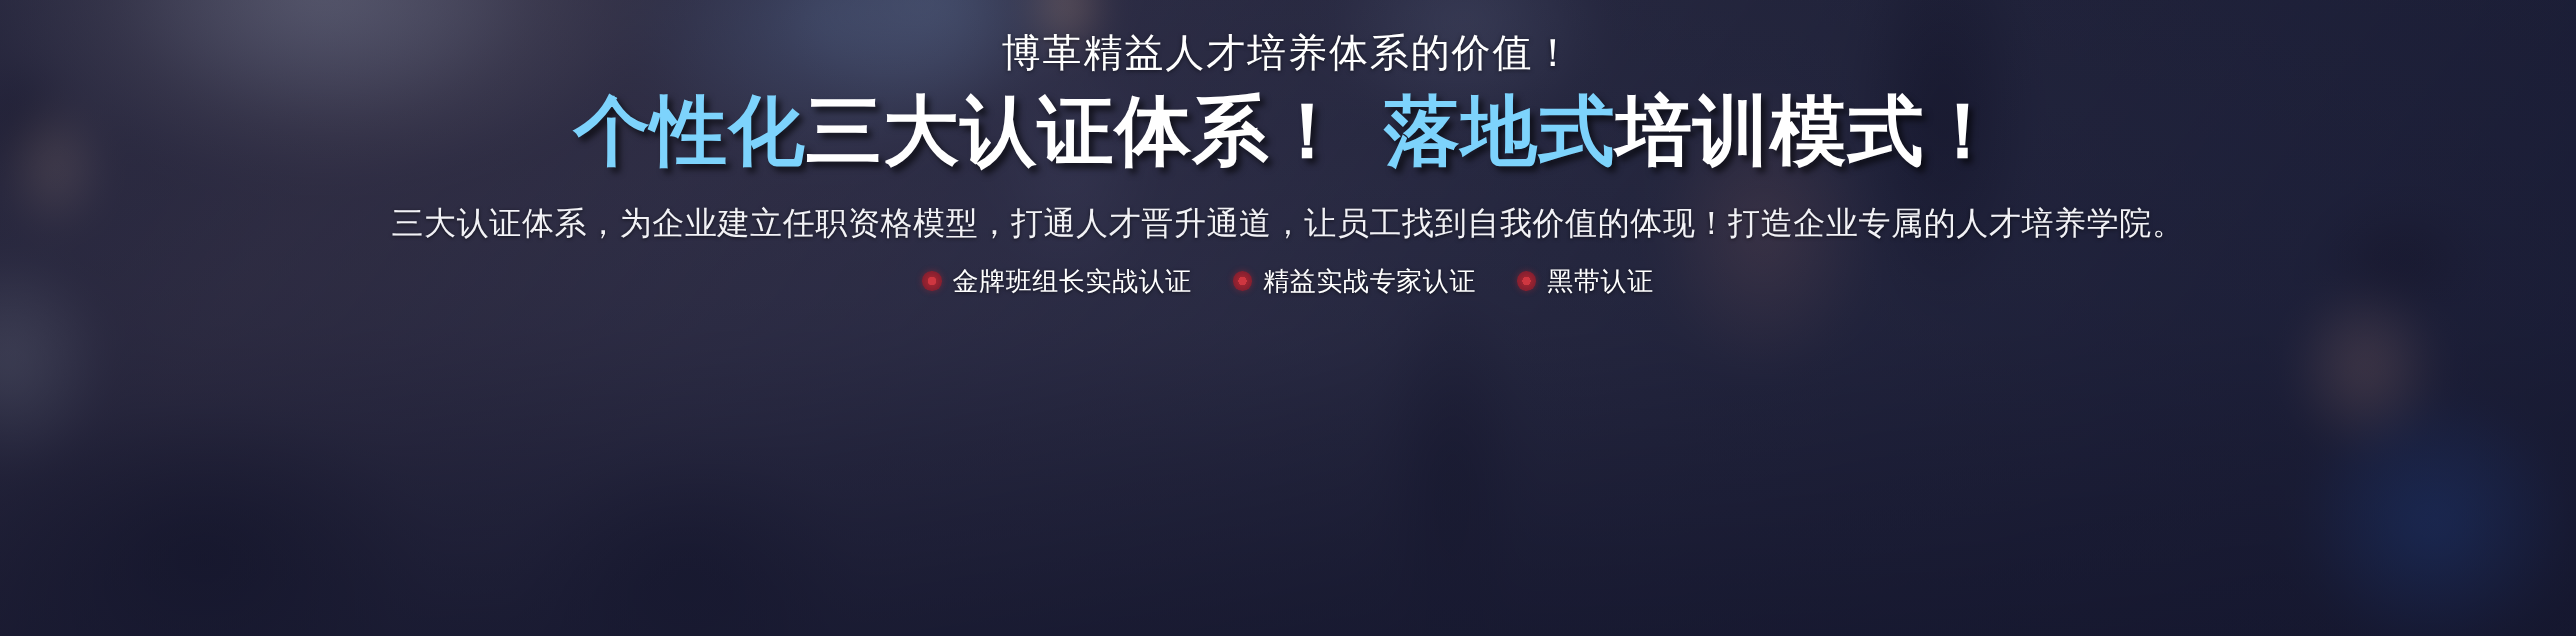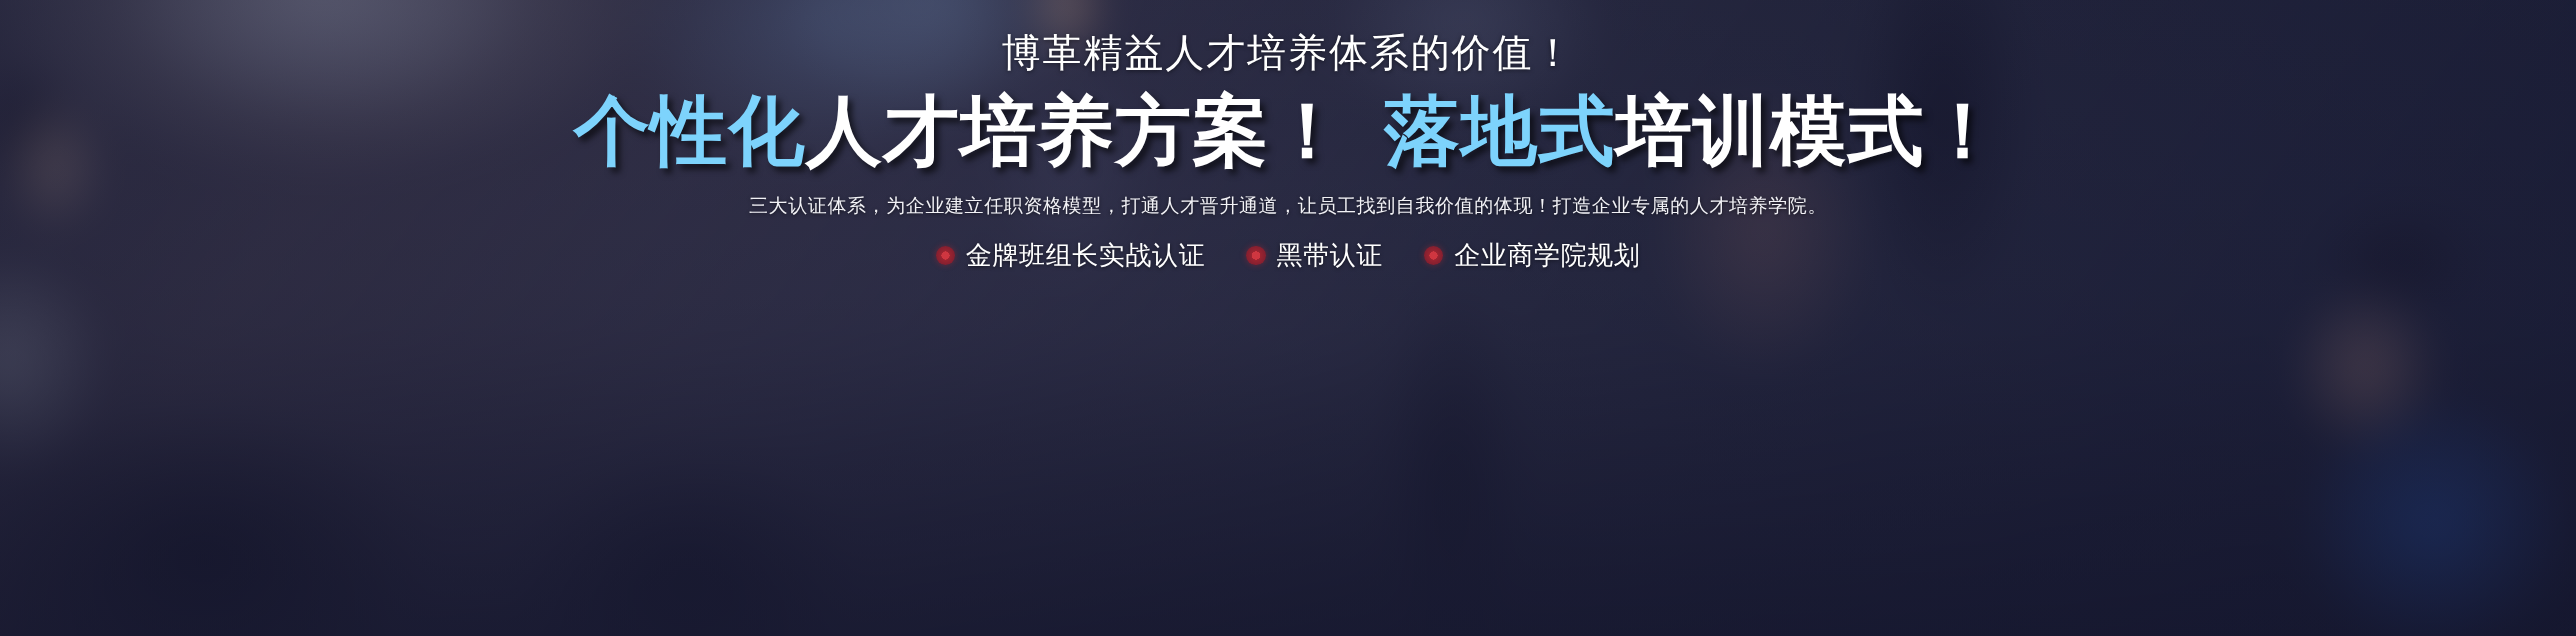--- a/index.html
+++ b/index.html
@@ -98,22 +98,22 @@
     font-weight:700;
     letter-spacing:1.3px;
     white-space:nowrap;
     text-shadow:4.5px 4.5px 6.4px rgba(0,0,0,0.62);
   }
   .headline .red   { color:#7dd3fc; }
   .headline .white { color:#ffffff; }
   .headline .gap   { display:inline-block; width:37px; }
 
   .subtitle {
-    margin-top:21px;
-    font-size:19px;
+    margin-top:30px;
+    font-size:32px;
     line-height:1.3;
     font-weight:400;
     color:#f2f2f6;
     letter-spacing:0.6px;
     white-space:nowrap;
     text-shadow:0 1.3px 3.9px rgba(0,0,0,0.6);
   }
 
   .badges {
     margin-top:19.3px;
@@ -153,40 +153,40 @@
 <div class="banner">
 
   <div class="bg-photo"></div>
   <div class="bg-tint"></div>
 
   <div class="content">
 
     <div class="eyebrow">博革精益人才培养体系的价值！</div>
 
     <div class="headline">
-      <span class="red">个性化</span><span class="white">人才培养方案！</span><span class="gap"></span><span class="red">落地式</span><span class="white">培训模式！</span>
+      <span class="red">个性化</span><span class="white">三大认证体系！</span><span class="gap"></span><span class="red">落地式</span><span class="white">培训模式！</span>
     </div>
 
     <div class="subtitle">三大认证体系，为企业建立任职资格模型，打通人才晋升通道，让员工找到自我价值的体现！打造企业专属的人才培养学院。</div>
 
     <div class="badges">
 
       <div class="badge">
         <span class="badge-dot"></span>
         <span class="badge-label">金牌班组长实战认证</span>
       </div>
 
+      <div class="badge">
+        <span class="badge-dot"></span>
+        <span class="badge-label">精益实战专家认证</span>
+      </div>
 
 
       <div class="badge">
         <span class="badge-dot"></span>
         <span class="badge-label">黑带认证</span>
       </div>
 
-      <div class="badge">
-        <span class="badge-dot"></span>
-        <span class="badge-label">企业商学院规划</span>
-      </div>
 
     </div>
   </div>
 </div>
 
 
 </body></html>

